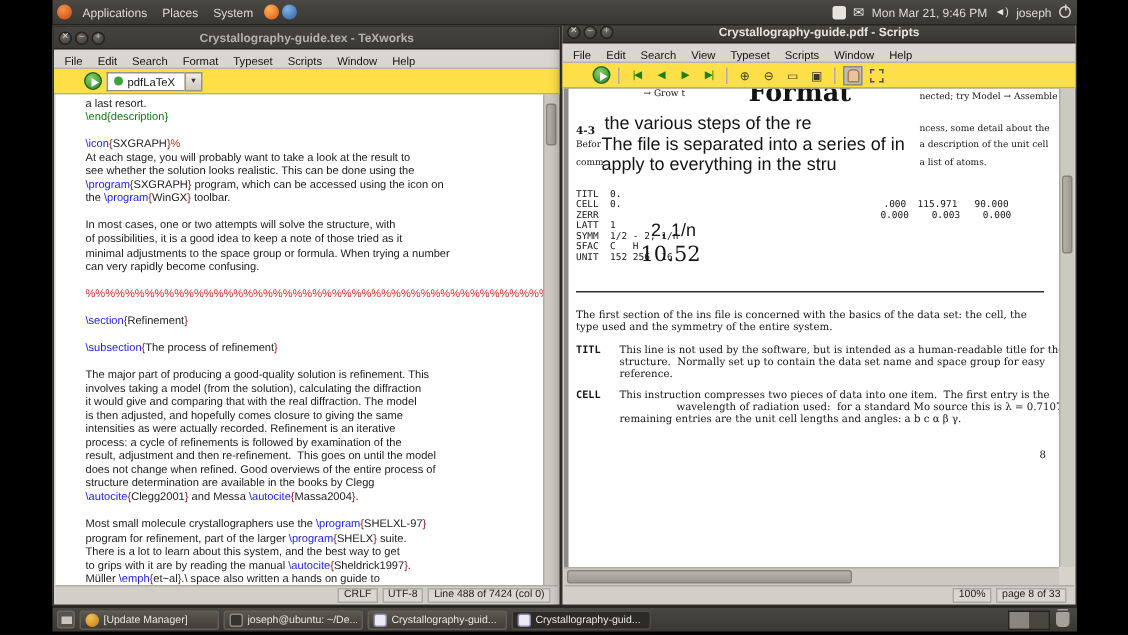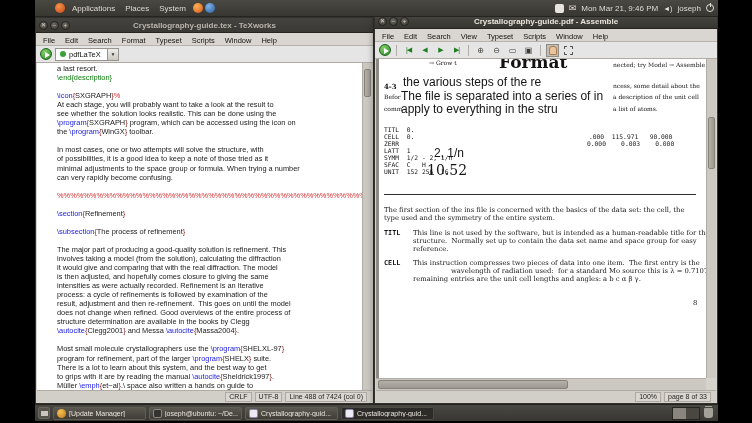--- a/index.html
+++ b/index.html
@@ -6,21 +6,21 @@
   html,body{background:#000;}
   body{width:752px;height:423px;position:relative;overflow:hidden;
        font-family:"Liberation Sans",sans-serif;-webkit-font-smoothing:antialiased;}
   #screen{position:absolute;inset:0;background:#000;}
   #desktop{position:absolute;left:35px;top:0;width:683px;height:421px;background:#2c2622;overflow:hidden;}
 
   
   .top-panel{position:absolute;left:0;top:0;width:100%;height:17px;
     background:linear-gradient(#4a4843,#393732);border-bottom:1px solid #262420;
     display:flex;align-items:center;color:#dfdbd4;font-size:8px;z-index:5;}
-  .tp-left{display:flex;align-items:center;gap:2px;padding-left:20px;}
+  .tp-left{display:flex;align-items:center;gap:2px;padding-left:3px;}
   .tp-right{margin-left:auto;display:flex;align-items:center;gap:5px;padding-right:4px;}
   .distro-logo{width:10px;height:10px;border-radius:50%;
     background:radial-gradient(circle at 38% 32%,#f49544,#c9431c);}
   .panel-menu{padding:0 5px;cursor:default;}
   .launcher{width:10px;height:10px;border-radius:50%;}
   .launcher.ff{background:radial-gradient(circle at 35% 30%,#ffb357,#d85517);}
   .launcher.hl{background:radial-gradient(circle at 35% 30%,#7fb2e8,#2a5e9e);}
   .ind-box{width:9px;height:9px;background:#e8e4dd;border-radius:2px;}
   .envelope{font-size:9px;line-height:9px;color:#e8e4dd;}
   .speaker{font-size:7px;color:#e8e4dd;}
@@ -42,22 +42,22 @@
     background:radial-gradient(circle at 35% 30%,#6c6860,#3f3c36);
     color:#d8d4cc;font-size:6px;line-height:7px;text-align:center;cursor:default;}
   .title{position:absolute;left:0;right:0;text-align:center;font-size:8px;font-weight:bold;
     color:#e9e5dd;pointer-events:none;white-space:nowrap;}
   #win-editor .title{color:#b7b3ab;}
 
   .menubar{height:13px;background:#d9d6d1;border-bottom:1px solid #b7b3ac;
     display:flex;align-items:flex-end;font-size:7.5px;color:#15130f;padding-left:2px;}
   .menu-item{padding:0 5px;cursor:default;}
 
-  .toolbar{height:17px;background:#e5e5e5;border-bottom:1px solid #b0aca5;
-    display:flex;align-items:center;gap:3px;padding:0 4px;}
+  .toolbar{height:17px;background:#fde047;border-bottom:1px solid #b0aca5;
+    display:flex;align-items:center;gap:3px;padding:0 20px;}
   .play-btn{width:12px;height:12px;border-radius:50%;position:relative;flex:0 0 auto;
     background:radial-gradient(circle at 35% 30%,#86cf66,#2c8a2c);border:1px solid #1d661d;}
   .play-btn::after{content:"";position:absolute;left:4px;top:2.5px;
     border-left:5px solid #fff;border-top:3px solid transparent;border-bottom:3px solid transparent;}
   .combo-wrap{display:flex;height:13px;}
   .combo-label{background:#fff;border:1px solid #98948d;border-right:none;display:flex;
     align-items:center;gap:3px;font-size:7.5px;padding:0 4px;min-width:52px;color:#111;}
   .combo-dot{width:6px;height:6px;border-radius:50%;background:#3ba23b;}
   .combo-arrow{width:12px;background:linear-gradient(#efede9,#ccc8c2);border:1px solid #98948d;
     display:flex;align-items:center;justify-content:center;font-size:5px;color:#333;}
@@ -232,21 +232,21 @@
       </div>
     </div>
 
     <div class="window" id="win-pdf">
       <div class="titlebar">
         <div class="win-controls">
           <span class="win-btn">✕</span>
           <span class="win-btn">–</span>
           <span class="win-btn">+</span>
         </div>
-        <span class="title">Crystallography-guide.pdf - Assemble</span>
+        <span class="title">Crystallography-guide.pdf - Scripts</span>
       </div>
       <div class="menubar" id="pdf-menubar">
           <span class="menu-item">File</span>
           <span class="menu-item">Edit</span>
           <span class="menu-item">Search</span>
           <span class="menu-item">View</span>
           <span class="menu-item">Typeset</span>
           <span class="menu-item">Scripts</span>
           <span class="menu-item">Window</span>
           <span class="menu-item">Help</span>

